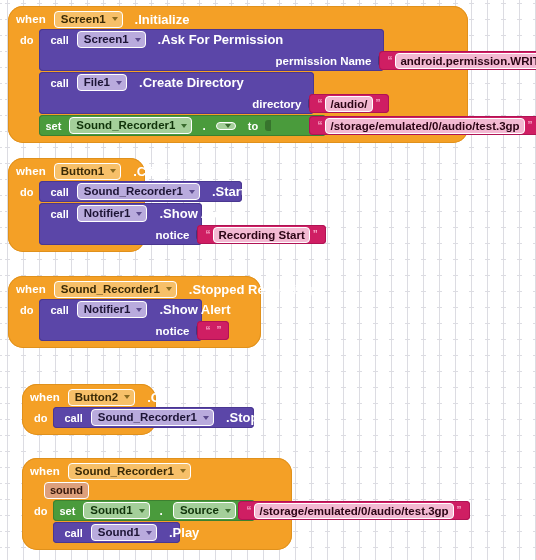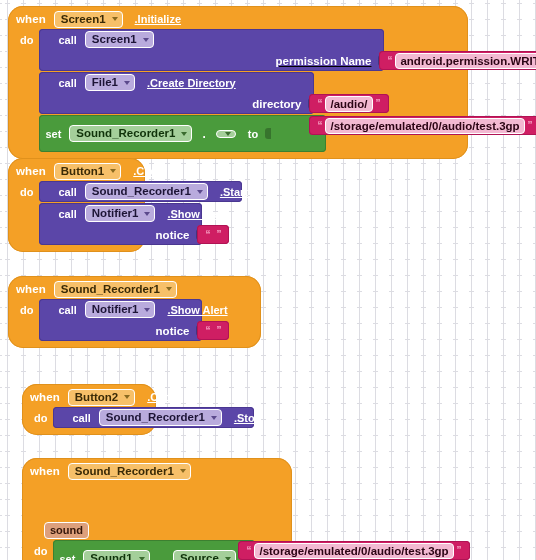--- a/index.html
+++ b/index.html
@@ -42,36 +42,35 @@
     display:flex;align-items:center;
     height:20px;
     padding:3px 8px 0 8px;
     white-space:nowrap;
   }
   .evt-param-row{
     display:flex;align-items:center;
     height:19px;
     padding:0 8px 0 22px;
     white-space:nowrap;
-    margin-top:40px;
   }
   .evt-body{
     display:flex;
     padding:0 8px 7px 8px;
   }
   .do-label{
     color:#ffffff;font-size:11px;font-weight:bold;
     padding:4px 6px 0 4px;
     line-height:14px;
   }
   .stack{display:flex;flex-direction:column;}
 
   .kw{color:#ffffff;font-size:11.5px;font-weight:bold;letter-spacing:.1px;}
   .kw-sm{color:#ffffff;font-size:11px;font-weight:bold;}
-  .mname{color:#ffffff;font-size:11px;font-weight:bold;margin-left:4px;text-decoration:underline;}
+  .mname{color:#ffffff;font-size:13px;font-weight:bold;margin-left:4px;}
 
   
   .dd{
     display:inline-flex;align-items:center;gap:4px;
     border-radius:4px;
     padding:1px 4px 1px 6px;
     margin:0 8px;
     font-size:11.5px;font-weight:bold;
     line-height:13px;
     white-space:nowrap;
@@ -93,40 +92,40 @@
   
   .call{
     background:#5b46a8;
     box-shadow:inset 0 0 0 1px #4a3791;
     border-radius:4px;
     position:relative;
   }
   .call-row{
     display:flex;align-items:center;
     height:21px;
-    padding:0 19px;
+    padding:0 11px;
     white-space:nowrap;
   }
   .arg-row{
     display:flex;align-items:center;justify-content:flex-end;
     height:21px;
     padding:0 0 0 7px;
     white-space:nowrap;
     position:relative;
   }
   .arg-label{color:#ffffff;font-size:11.5px;font-weight:bold;margin-right:4px;}
 
   
   .setb{
     background:#4a9b3c;
     box-shadow:inset 0 0 0 1px #3c8030;
     border-radius:4px;
     display:flex;align-items:center;
     height:21px;
-    padding:8px 6px;
+    padding:0 6px;
     white-space:nowrap;
     position:relative;
   }
   .dot{color:#ffffff;font-size:12px;font-weight:bold;margin:0 2px;}
 
   
   .txt{
     background:#cf1e63;
     box-shadow:inset 0 0 0 1px #b01354;
     border-radius:4px;
@@ -185,22 +184,23 @@
     <div class="do-label">do</div>
     <div class="stack">
 
       <div class="call" style="width:345px;">
         <div class="call-row">
           <span class="kw-sm">call</span>
           <span class="dd dd-purple">
             <span>Screen1</span>
             <span class="arw"></span>
           </span>
-        </div>
-        <div class="arg-row" style="justify-content:flex-end;padding-right:0;text-decoration:underline;">
+          <span class="mname">.Ask For Permission</span>
+        </div>
+        <div class="arg-row" style="justify-content:flex-end;padding-right:0;">
           <span class="arg-label">permission Name</span>
           <span class="socket sp"></span>
           <span class="txt" style="position:absolute;left:341px;top:1px;">
             <span class="quote">“</span>
             <span class="txtfield">android.permission.WRITE_EXTERNAL_STORAGE</span>
 
           </span>
         </div>
       </div>
 
@@ -278,36 +278,38 @@
             <span>Notifier1</span>
             <span class="arw"></span>
           </span>
           <span class="mname">.Show Alert</span>
         </div>
         <div class="arg-row" style="justify-content:flex-end;padding-right:0;">
           <span class="arg-label">notice</span>
           <span class="socket sp"></span>
           <span class="txt" style="position:absolute;left:159px;top:1px;">
             <span class="quote">“</span>
+            <span class="txtfield">Recording Start</span>
             <span class="quote">”</span>
           </span>
         </div>
       </div>
 
     </div>
   </div>
 </div>
 
 <div class="evt" style="left:8px;top:276px;width:253px;">
   <div class="evt-head">
     <span class="kw">when</span>
     <span class="dd dd-orange">
       <span>Sound_Recorder1</span>
       <span class="arw"></span>
     </span>
+    <span class="mname">.Stopped Recording</span>
   </div>
   <div class="evt-body">
     <div class="do-label">do</div>
     <div class="stack">
       <div class="call" style="width:163px;">
         <div class="call-row">
           <span class="kw-sm">call</span>
           <span class="dd dd-purple">
             <span>Notifier1</span>
             <span class="arw"></span>

